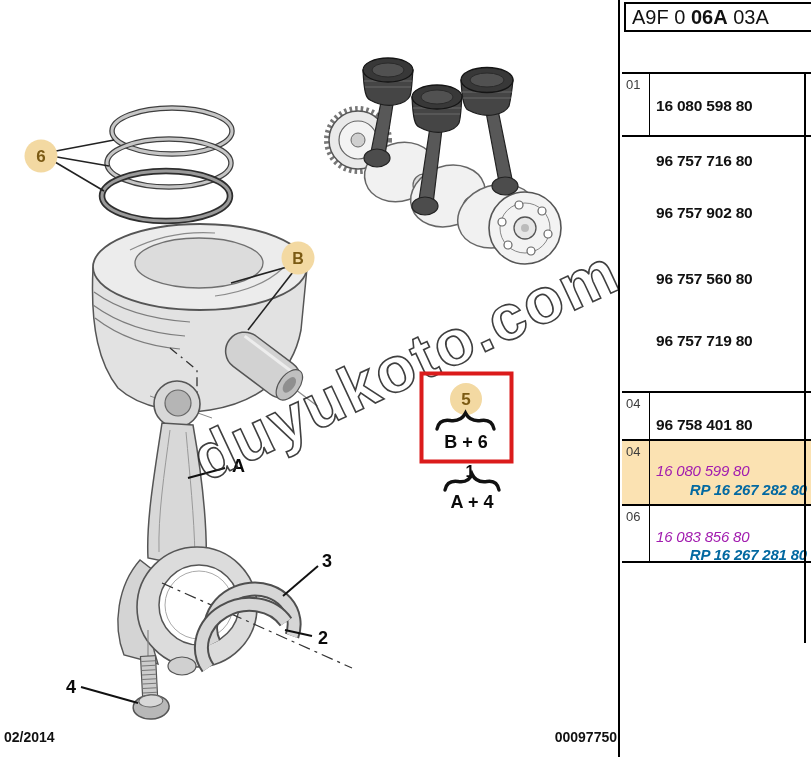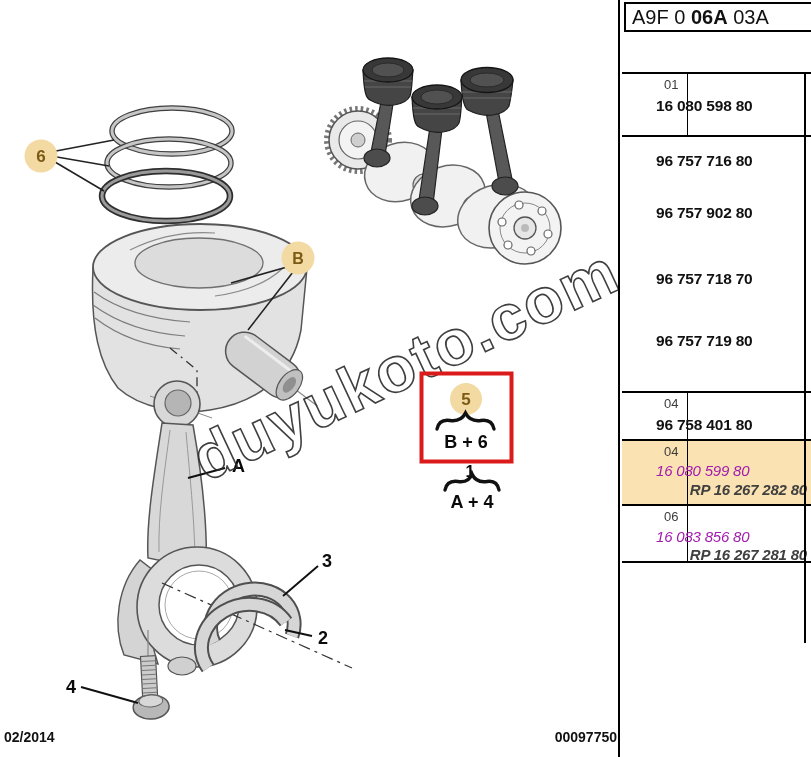--- a/index.html
+++ b/index.html
@@ -21,25 +21,25 @@
     position:absolute;left:4px;top:2px;right:-2px;height:30px;
     border:2px solid #000;border-right:none;
     font-size:20px;line-height:26px;padding-left:6px;white-space:nowrap;
   }
   .rows{position:absolute;left:2px;top:72px;right:0;border-top:2px solid #000;}
   .row{position:relative;border-bottom:2px solid #000;}
   .row.hl{background:var(--row-highlight);}
   .r1{height:63px}.r2{height:256px}.r3{height:64px}.r4{height:48px}.r5{height:65px}.r6{height:57px}
   .num{
     position:absolute;left:0;top:0;bottom:0;width:28px;border-right:1.5px solid #000;
-    font-size:13px;color:#3c3c3c;padding:3px 0 0 4px;margin-left:38px;
+    font-size:13px;color:#3c3c3c;padding:3px 0 0 4px;
   }
   .pn{position:absolute;left:34px;font-weight:bold;font-size:15.5px;white-space:nowrap;letter-spacing:-0.2px;}
   .pn.it{font-weight:normal;font-style:italic;color:#a21caf;font-size:15px;}
-  .pn.rp{left:auto;right:4px;font-style:italic;font-weight:bold;font-size:15px;color:#404040;}
+  .pn.rp{left:auto;right:4px;font-style:italic;font-weight:bold;font-size:15px;color:#0369a1;}
   .vline-right{position:absolute;left:184px;top:72px;width:2px;height:571px;background:#000;}
   
   .footer-date{position:absolute;left:4px;top:729px;font-size:14px;font-weight:bold;}
   .footer-doc{position:absolute;left:0;top:729px;width:617px;text-align:right;font-size:14px;font-weight:bold;}
   
   svg{position:absolute;left:0;top:0;}
   svg text{font-family:"Liberation Sans",sans-serif;}
   .callout-circle{fill:var(--tan);}
   .callout-txt{fill:var(--tan-text);font-weight:bold;}
   .blk-label{font-weight:bold;fill:#0a0a0a;}
@@ -232,21 +232,21 @@
   </div>
 
   <div class="rows">
     <div class="row r1">
       <div class="num">01</div>
       <div class="pn" style="top:23px">16 080 598 80</div>
     </div>
     <div class="row r2">
       <div class="pn" style="top:15px">96 757 716 80</div>
       <div class="pn" style="top:67px">96 757 902 80</div>
-      <div class="pn" style="top:133px">96 757 718 70</div>
+      <div class="pn" style="top:133px">96 757 560 80</div>
       <div class="pn" style="top:195px">96 757 719 80</div>
     </div>
     <div class="row r4">
       <div class="num">04</div>
       <div class="pn" style="top:23px">96 758 401 80</div>
     </div>
     <div class="row r5 hl">
       <div class="num">04</div>
       <div class="pn it" style="top:21px">16 080 599 80</div>
       <div class="pn rp" style="top:40px">RP 16 267 282 80</div>

